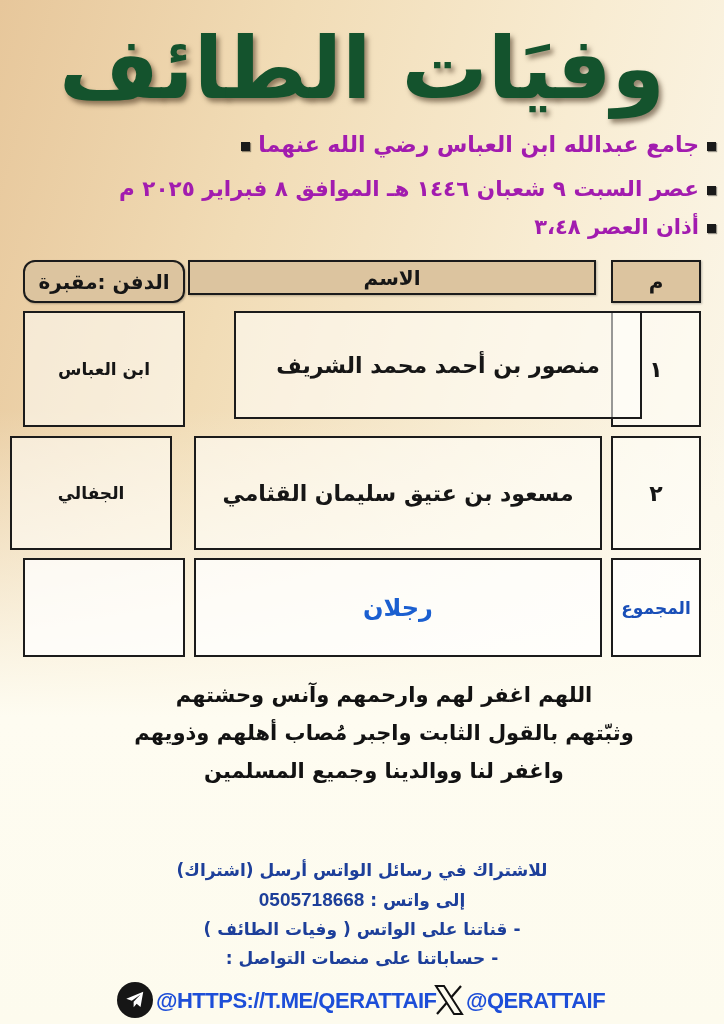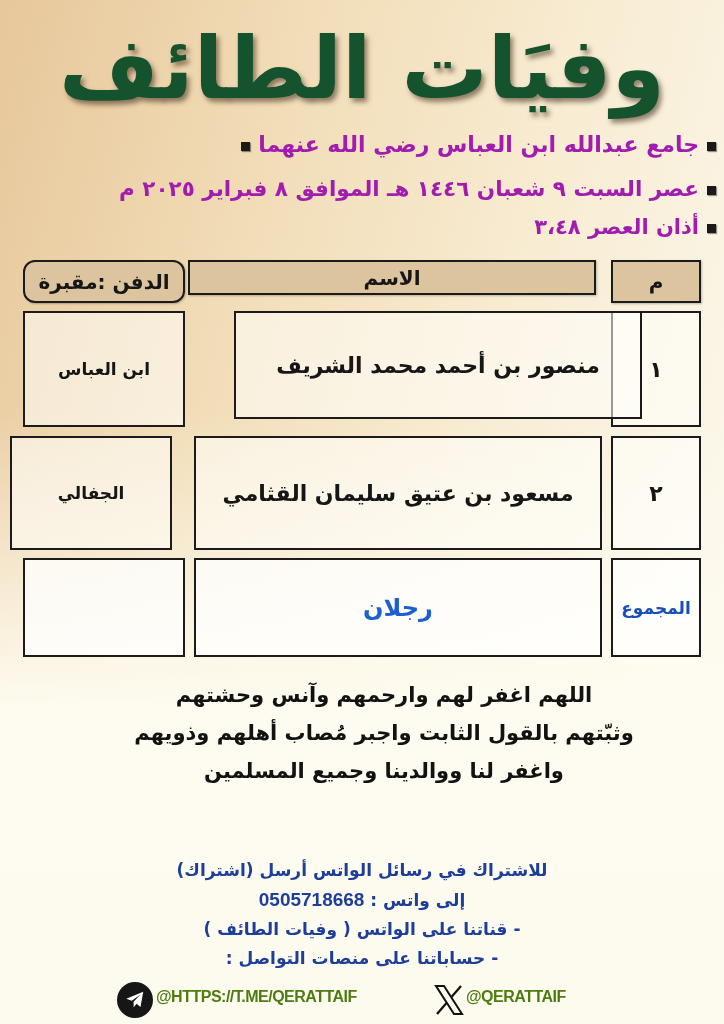--- a/index.html
+++ b/index.html
@@ -78,22 +78,22 @@
     color: #1d3f9a;
   }
   .sub div { white-space: nowrap; }
   .sub .phone { font-family: "Liberation Sans", sans-serif; font-size: 19px; }
 
   .social {
     position: absolute; top: 980px; left: 0; right: 0; height: 40px;
     direction: ltr;
     font-family: "Liberation Sans", sans-serif;
     font-weight: bold;
-    font-size: 16px;
-    color: #4d7c0f;
+    font-size: 22px;
+    color: #1d4ed8;
   }
   .social .tg-icon {
     position: absolute; left: 117px; top: 2px; width: 36px; height: 36px;
     border-radius: 50%; background: #161616;
     display: flex; align-items: center; justify-content: center;
   }
   .social .tg-link { position: absolute; left: 156px; top: 8px; white-space: nowrap; letter-spacing: -0.5px; }
   .social .x-icon {
     position: absolute; left: 434px; top: 4px; width: 30px; height: 32px;
   }

